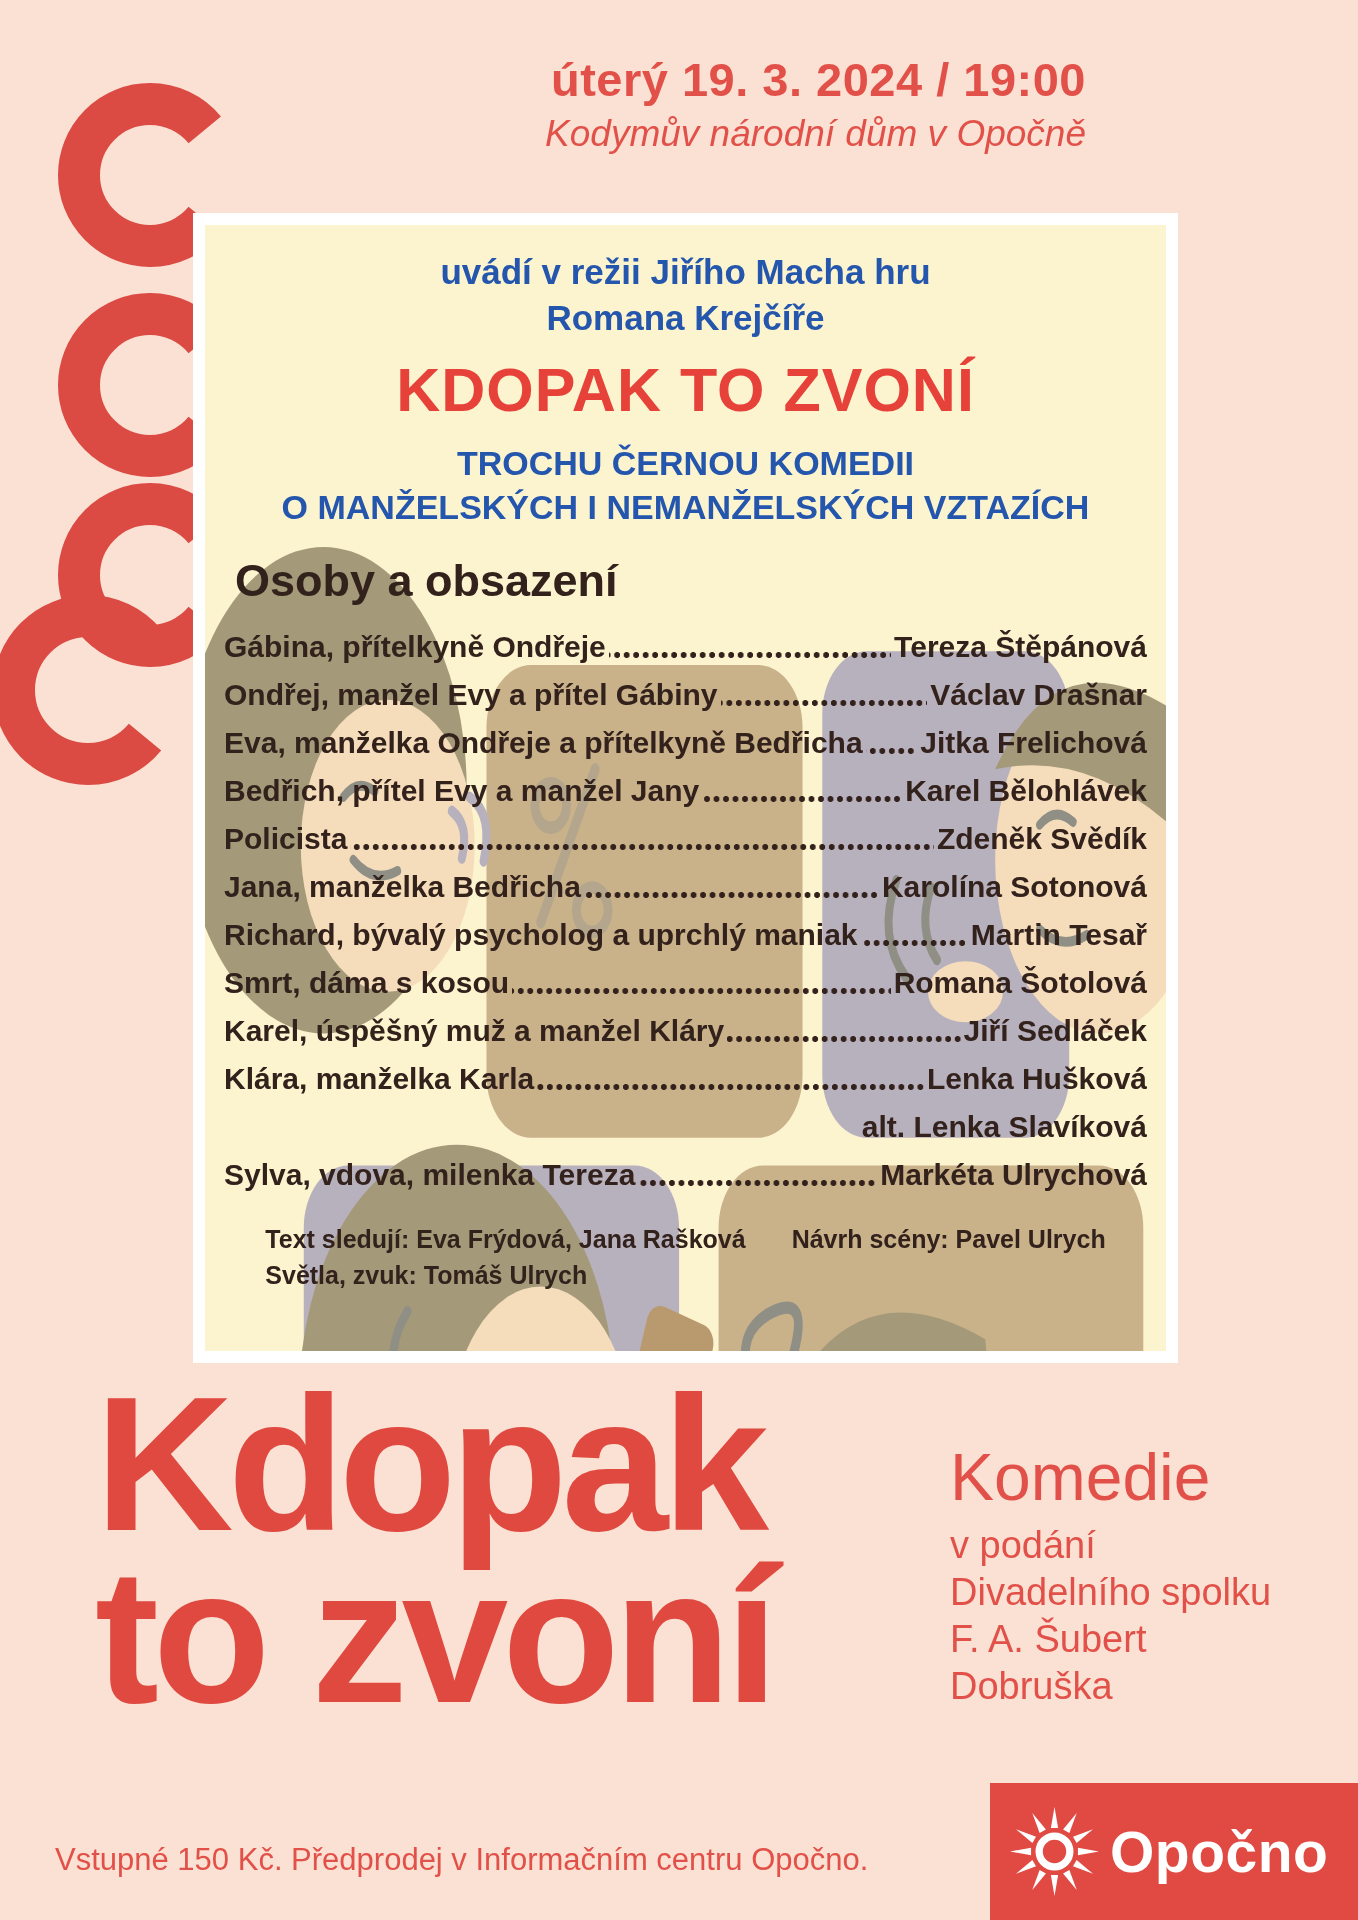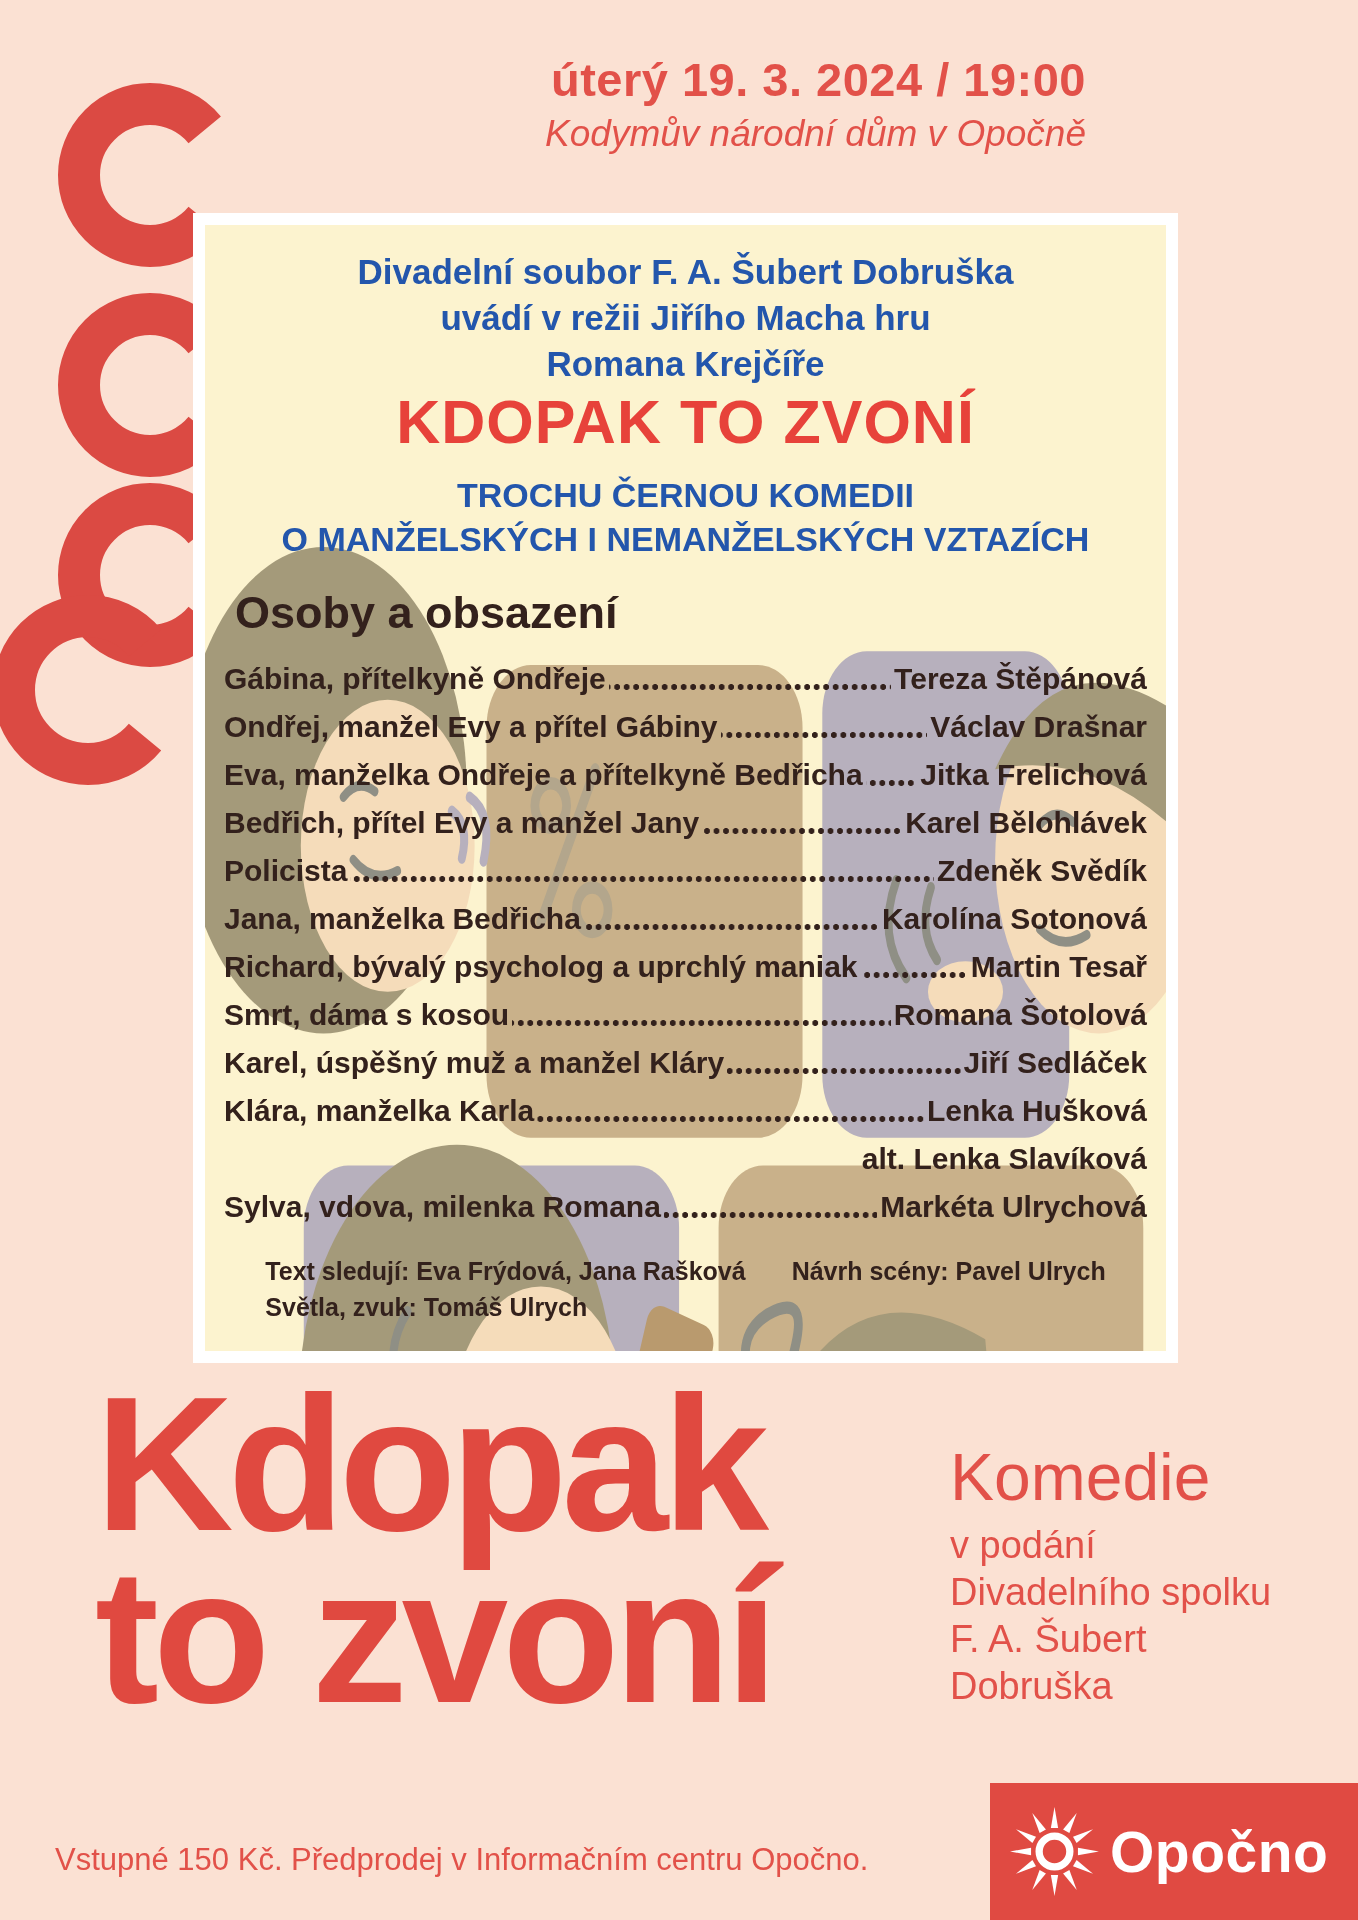--- a/index.html
+++ b/index.html
@@ -24,21 +24,21 @@
     background:#ffffff;box-sizing:border-box;padding:12px;z-index:1;
   }
   .poster-inner{
     position:relative;width:100%;height:100%;background:#fcf3cf;overflow:hidden;
     text-align:center;color:#33211c;
   }
   .illustration{position:absolute;left:0;right:0;top:308px;bottom:30px;z-index:0;}
   .card-content{position:relative;z-index:1;}
 
   .intro{padding-top:24px;color:#2356ac;font-weight:bold;font-size:35px;line-height:46px;}
-  .card-title{color:#e7423a;font-weight:bold;font-size:61px;letter-spacing:1px;}
+  .card-title{margin-top:14px;color:#e7423a;font-weight:bold;font-size:61px;letter-spacing:1px;}
   .subtitle{margin-top:16px;color:#2356ac;font-weight:bold;font-size:34px;line-height:44px;}
 
   .cast-heading{margin:26px 0 16px;padding:0 30px;text-align:left;font-weight:bold;font-size:45px;}
   .cast-list{padding:0 19px;}
   .cast-row{display:flex;align-items:center;height:48px;font-weight:bold;font-size:30px;white-space:nowrap;}
   .cast-row .dots{
     flex:1;height:8px;margin:0 3px;position:relative;top:8px;
     background-image:radial-gradient(circle,#33211c 2.7px,rgba(0,0,0,0) 3.2px);
     background-size:9.5px 8px;background-repeat:repeat-x;background-position:center;
   }
@@ -129,21 +129,20 @@
         <path d="M600 610 q70 -80 190 -30 l15 120 q-100 -70 -205 -40 Z" fill="#a49a7a"></path>
         <path d="M640 680 q16 -14 34 -4" stroke="#8f8f85" stroke-width="7" fill="none" stroke-linecap="round"></path>
         <path d="M655 745 q20 14 44 0" stroke="#8f8f85" stroke-width="7" fill="none" stroke-linecap="round"></path>
 
         <path d="M560 620 q-30 -40 10 -58 q40 -16 28 22 q-8 26 -22 40" stroke="#8f8f85" stroke-width="9" fill="none" stroke-linecap="round"></path>
         <circle cx="575" cy="655" r="7" fill="#8f8f85"></circle>
       </svg>
 
       <div class="card-content">
         <div class="intro">
-          <div>Divadelní soubor F. A. Šubert Dobruška</div>
           <div>uvádí v režii Jiřího Macha hru</div>
           <div>Romana Krejčíře</div>
         </div>
 
         <div class="card-title">KDOPAK TO ZVONÍ</div>
 
         <div class="subtitle">
           <div>TROCHU ČERNOU KOMEDII</div>
           <div>O MANŽELSKÝCH I NEMANŽELSKÝCH VZTAZÍCH</div>
         </div>
@@ -198,21 +197,21 @@
             </div>
             <div class="cast-row">
               <span>Klára, manželka Karla</span>
               <span class="dots"></span>
               <span>Lenka Hušková</span>
             </div>
             <div class="cast-row note">
               <span>alt. Lenka Slavíková</span>
             </div>
             <div class="cast-row">
-              <span>Sylva, vdova, milenka Romana</span>
+              <span>Sylva, vdova, milenka Tereza</span>
               <span class="dots"></span>
               <span>Markéta Ulrychová</span>
             </div>
           </div>
 
         <div class="credits">
             <div>Text sledují: Eva Frýdová, Jana Rašková</div>
             <div>Návrh scény: Pavel Ulrych</div>
             <div>Světla, zvuk: Tomáš Ulrych</div>
           </div>

